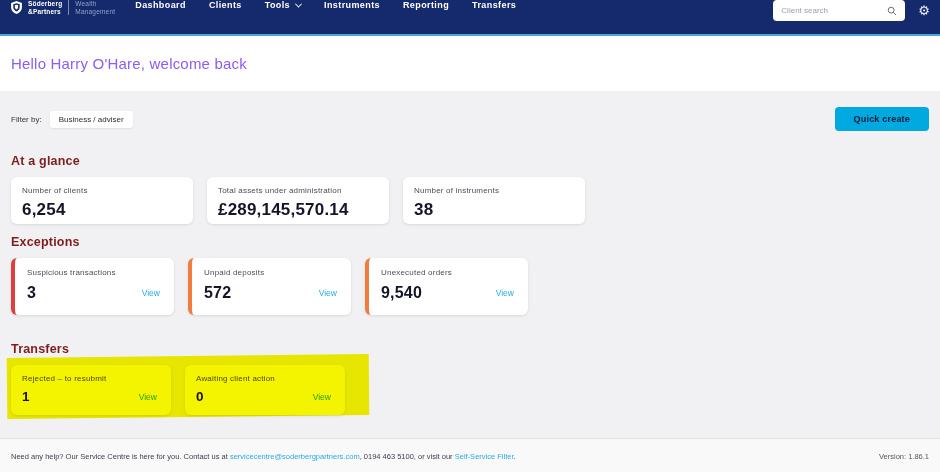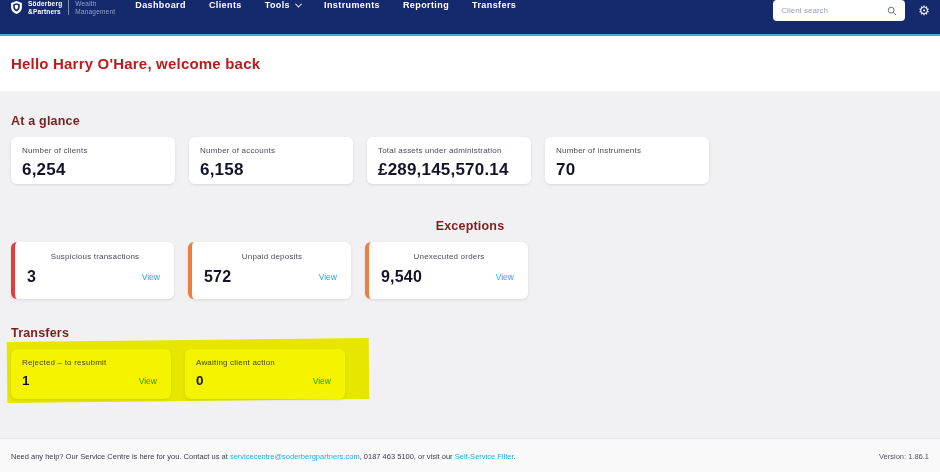--- a/index.html
+++ b/index.html
@@ -18,37 +18,37 @@
   .nav-item { color:#fff; font-size:9px; font-weight:bold; letter-spacing:.4px; cursor:pointer; display:flex; align-items:center; }
   .chevron { display:inline-block; width:5px; height:5px; border-right:1.4px solid #fff; border-bottom:1.4px solid #fff; transform:rotate(45deg) translate(-1px,-1px); margin-left:6px; }
   .nav-right { margin-left:auto; display:flex; align-items:center; }
   .searchbox { width:132px; height:21px; background:#fff; border-radius:4px; display:flex; align-items:center; padding:0 8px; }
   .searchbox input { border:none; outline:none; flex:1; font-size:8px; color:#333; font-family:"Liberation Sans",sans-serif; min-width:0; }
   .searchbox input::placeholder { color:#9aa0b0; }
   .gear { color:#e9edf6; font-size:13px; margin-left:13px; cursor:pointer; line-height:1; }
 
   
   .welcome { height:55px; background:#fff; display:flex; align-items:center; padding:0 11px; }
-  .welcome h1 { font-size:15px; font-weight:bold; color:#b91c1c; letter-spacing:.2px; }
+  .welcome h1 { font-size:15px; font-weight:normal; color:#8b5cf6; letter-spacing:.2px; }
 
   
   .main { height:347px; background:var(--page-bg,#f1f1f3); padding:0 11px; overflow:hidden; }
   .filter-row { padding-top:16px; display:flex; align-items:center; }
   .filter-label { font-size:8px; color:#33343f; margin-right:8px; }
   .chip { background:#fff; border-radius:3px; padding:4px 9px; font-size:8px; color:#2a2b36; box-shadow:0 1px 2px rgba(0,0,0,.08); cursor:pointer; }
   .quick-create { margin-left:auto; background:var(--accent,#00a9e0); color:#0d1c38; border:none; border-radius:4px; font-size:9px; font-weight:bold; padding:7px 19px; cursor:pointer; font-family:"Liberation Sans",sans-serif; letter-spacing:.2px; }
 
   h2.section-title { font-size:12.5px; font-weight:bold; color:#7f1d1d; letter-spacing:.2px; }
   .sec-glance { margin-top:23px; }
-  .sec-exceptions { margin-top:35px;text-align:center; }
+  .sec-exceptions { margin-top:11px; }
   .sec-transfers { margin-top:27px; position:relative; }
 
   .cards { display:flex; gap:14px; margin-top:9px; }
   .card { background:#fff; border-radius:6px; box-shadow:0 1px 3px rgba(0,0,0,.1); padding:9px 11px; }
-  .stat-card { width:164px; height:47px; }
+  .stat-card { width:182px; height:47px; }
   .card-label { font-size:8px; color:#4c4c5c; letter-spacing:.2px; }
   .stat-value { font-size:17px; font-weight:bold; color:#15152a; margin-top:5px; letter-spacing:.2px; }
 
   .exc-card { width:163px; height:57px; border-left:4px solid #a16207; padding:10px 11px 8px 12px; }
   .accent-red { border-left-color:var(--exception-red,#e03e3e); }
   .accent-orange { border-left-color:var(--exception-orange,#ef7d3d); }
   .value-row { display:flex; align-items:center; justify-content:space-between; margin-top:7px; }
   .exc-value { font-size:16px; font-weight:bold; color:#15152a; letter-spacing:.2px; }
   .view-link { font-size:8.5px; font-weight:normal; color:var(--link,#29abe2); cursor:pointer; margin-right:3px; }
 
@@ -109,39 +109,40 @@
     </div>
   </nav>
   <div class="nav-underline"></div>
 
   <header class="welcome">
     <h1>Hello Harry O'Hare, welcome back</h1>
   </header>
 
   <main class="main">
 
+    <div class="filter-row">
+      <span class="filter-label">Filter by:</span>
+      <span class="chip">Business / adviser</span>
+      <button class="quick-create">Quick create</button>
+    </div>
 
     <section class="sec-glance">
       <h2 class="section-title">At a glance</h2>
       <div class="cards">
         <div class="card stat-card">
           <div class="card-label">Number of clients</div>
           <div class="stat-value">6,254</div>
         </div>
         <div class="card stat-card">
-          <div class="card-label">Number of accounts</div>
-          <div class="stat-value">6,158</div>
-        </div>
-        <div class="card stat-card">
           <div class="card-label">Total assets under administration</div>
           <div class="stat-value">£289,145,570.14</div>
         </div>
         <div class="card stat-card">
           <div class="card-label">Number of instruments</div>
-          <div class="stat-value">70</div>
+          <div class="stat-value">38</div>
         </div>
       </div>
     </section>
 
     <section class="sec-exceptions">
       <h2 class="section-title">Exceptions</h2>
       <div class="cards">
         <div class="card exc-card accent-red">
           <div class="card-label">Suspicious transactions</div>
           <div class="value-row">
@@ -184,18 +185,18 @@
           </div>
         </div>
       </div>
       <div class="highlight"></div>
     </section>
 
   </main>
 
   <footer class="footer">
     <p class="footer-text">
-      <span>Need any help? Our Service Centre is here for you. Contact us at </span><a>servicecentre@soderbergpartners.com</a><span>, 0187 463 5100, or visit our </span><a>Self-Service Filter</a><span>.</span>
+      <span>Need any help? Our Service Centre is here for you. Contact us at </span><a>servicecentre@soderbergpartners.com</a><span>, 0194 463 5100, or visit our </span><a>Self-Service Filter</a><span>.</span>
     </p>
     <span class="version">Version: 1.86.1</span>
   </footer>
 
 </div>
 
 </body></html>

